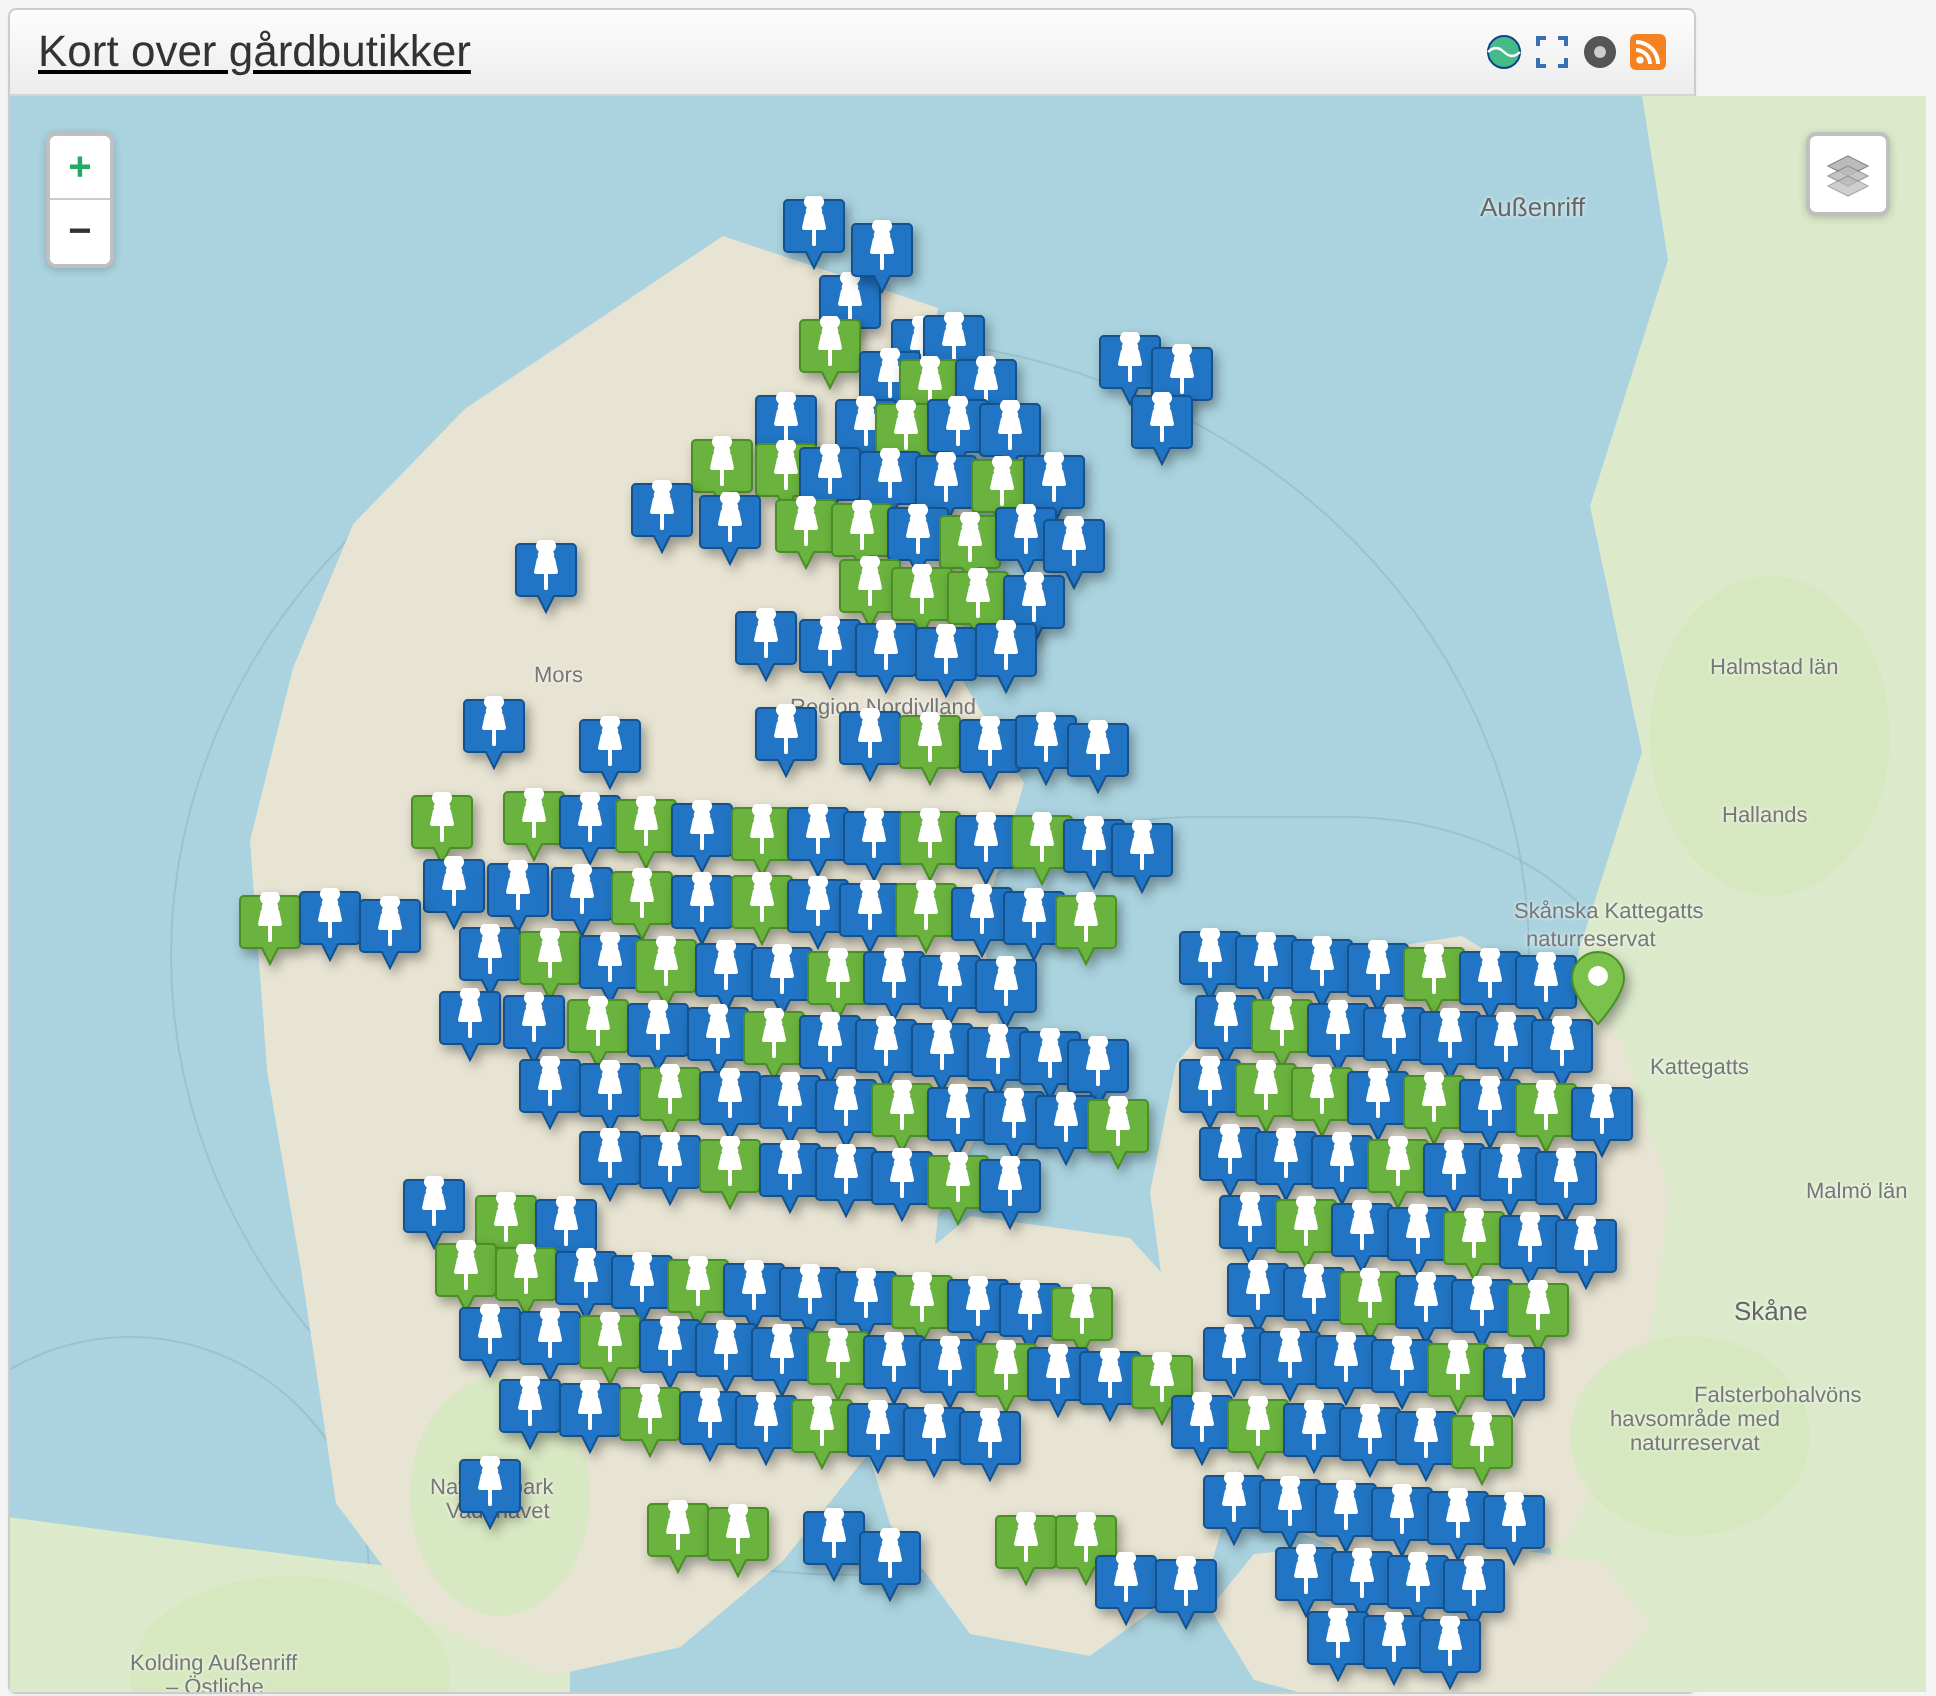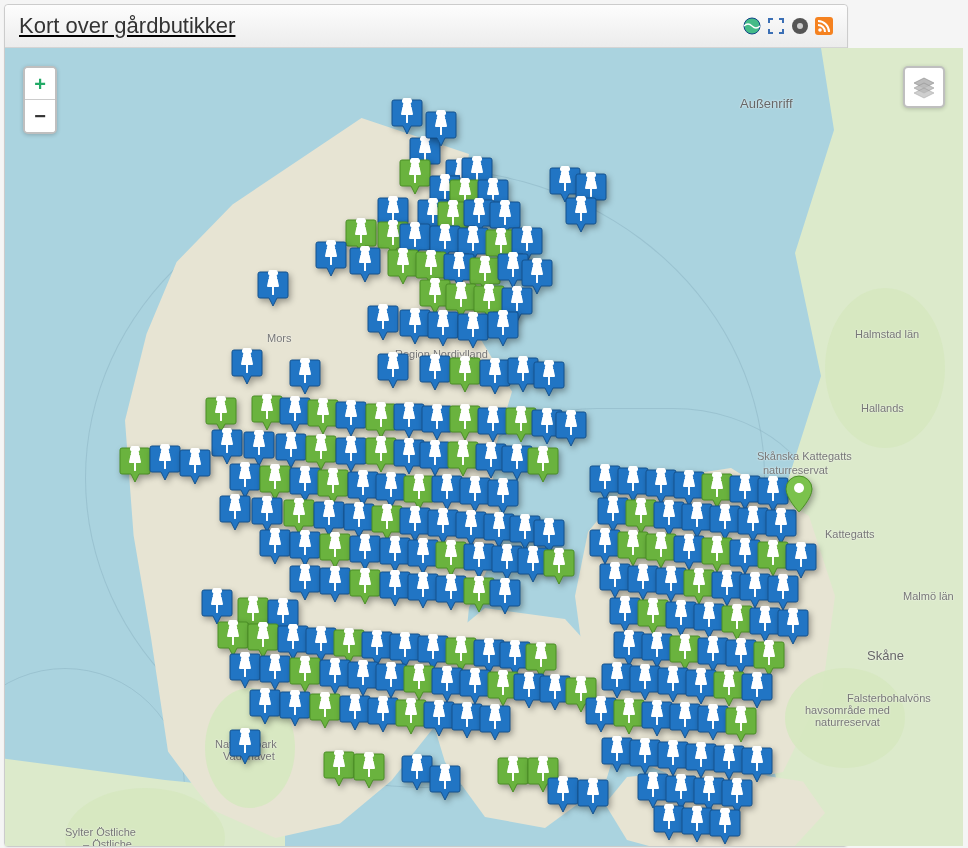--- a/index.html
+++ b/index.html
@@ -226,21 +226,21 @@
         <div class="map-label" style="left: 758px; top: 416px;">naturreservat</div>
         <div class="map-label" style="left: 820px; top: 480px;">Kattegatts</div>
         <div class="map-label" style="left: 898px; top: 542px;">Malmö län</div>
         <div class="map-label big" style="left: 862px; top: 600px;">Skåne</div>
         <div class="map-label" style="left: 802px; top: 644px; margin-left: 40px;">Falsterbohalvöns</div>
         <div class="map-label" style="left: 800px; top: 656px;">havsområde med</div>
         <div class="map-label" style="left: 810px; top: 668px;">naturreservat</div>
         <div class="map-label" style="left: 360px; top: 620px;">Kolding</div>
         <div class="map-label" style="left: 210px; top: 690px;">Nationalpark</div>
         <div class="map-label" style="left: 218px; top: 702px;">Vadehavet</div>
-        <div class="map-label" style="left: 60px; top: 778px;">Sylter Östliche</div>
+        <div class="map-label" style="left: 60px; top: 778px;">Kolding Außenriff</div>
         <div class="map-label" style="left: 78px; top: 790px;">– Östliche</div>
       </div>
 
     <div class="markers" id="markers">
         <div class="marker" style="left: 402px; top: 90px;">
           <svg viewBox="0 0 34 40">
             <use href="#pinshape" fill="#2175c4" stroke="#14528e" stroke-width="1"></use>
             <use href="#pushpin"></use>
           </svg>
         </div>

